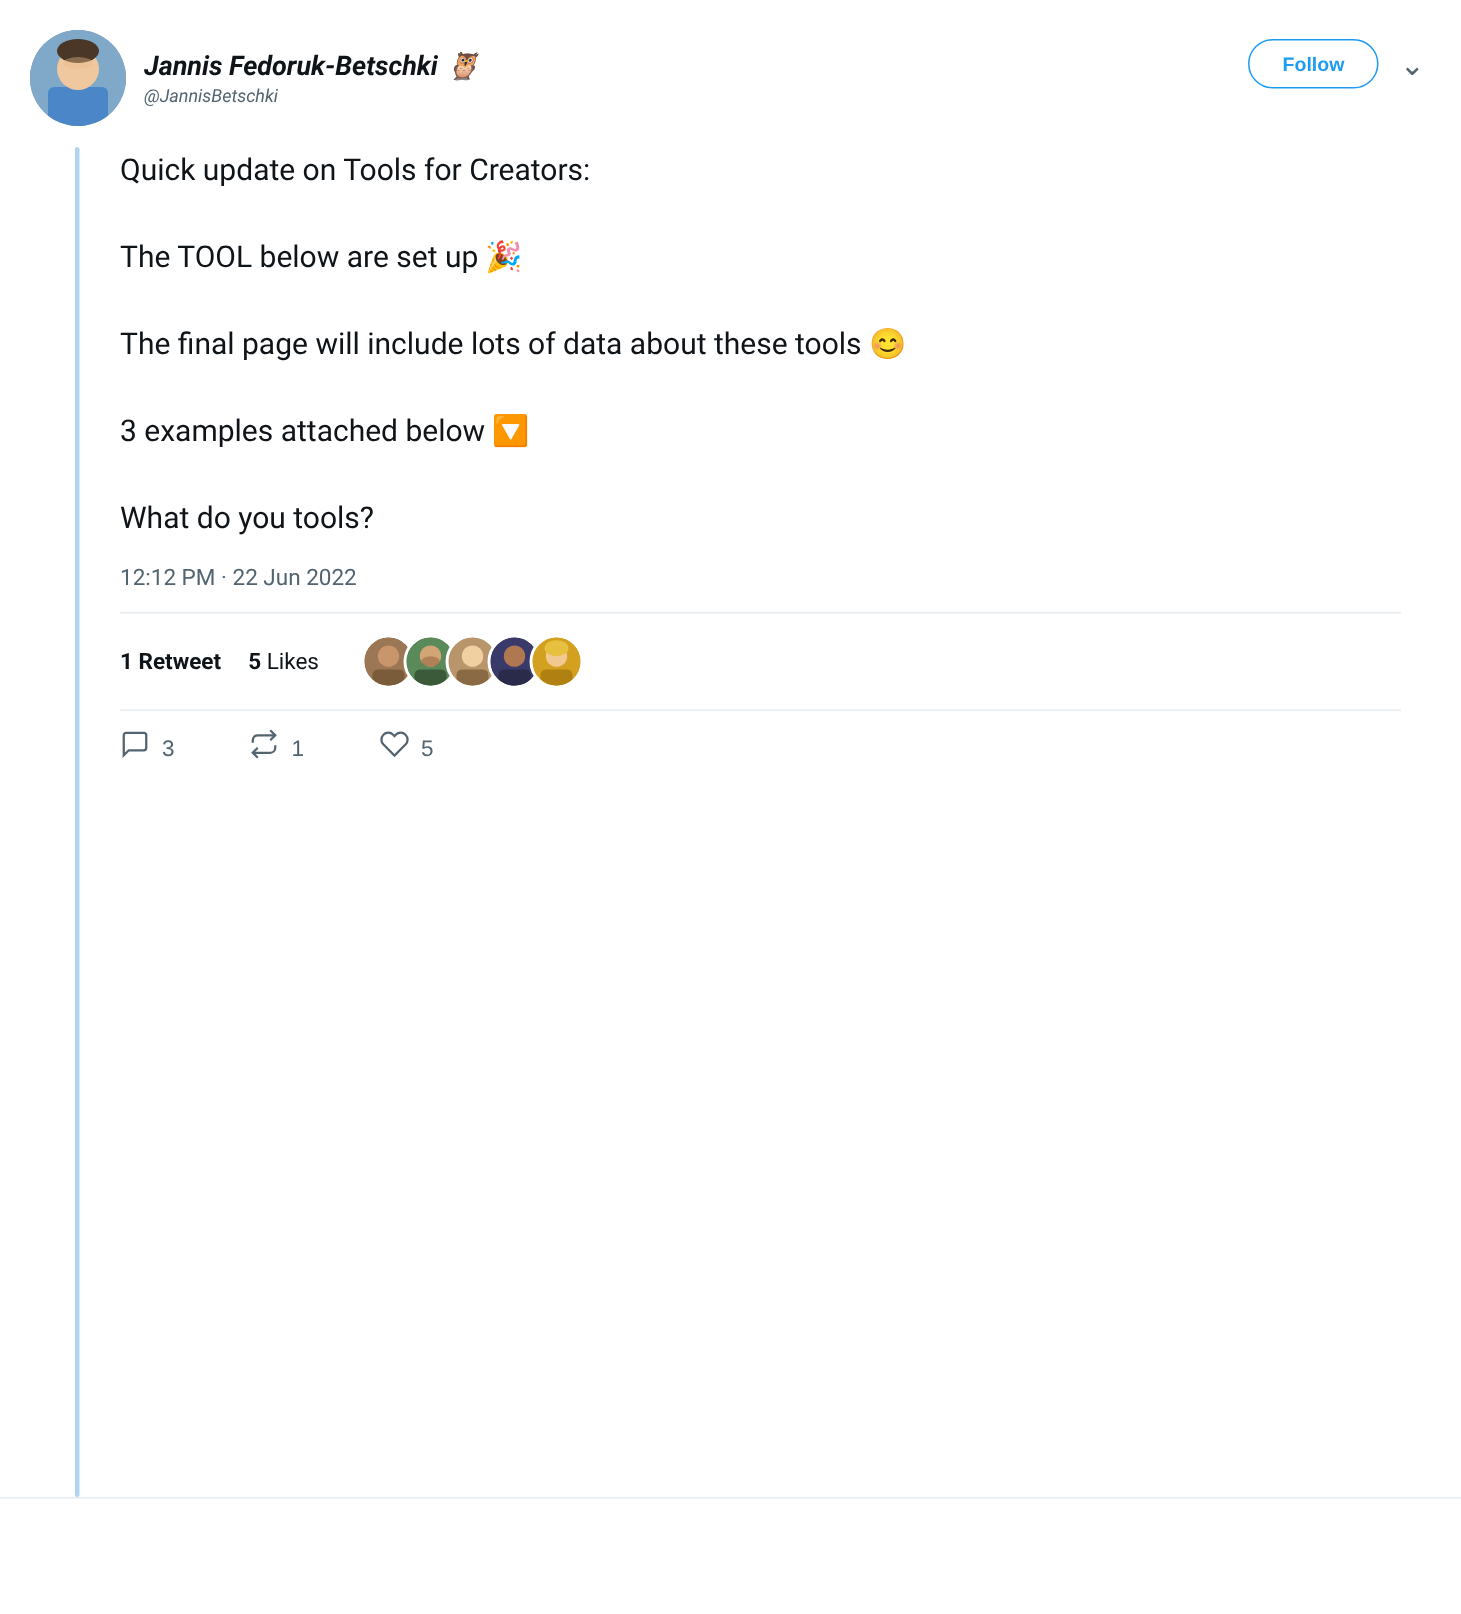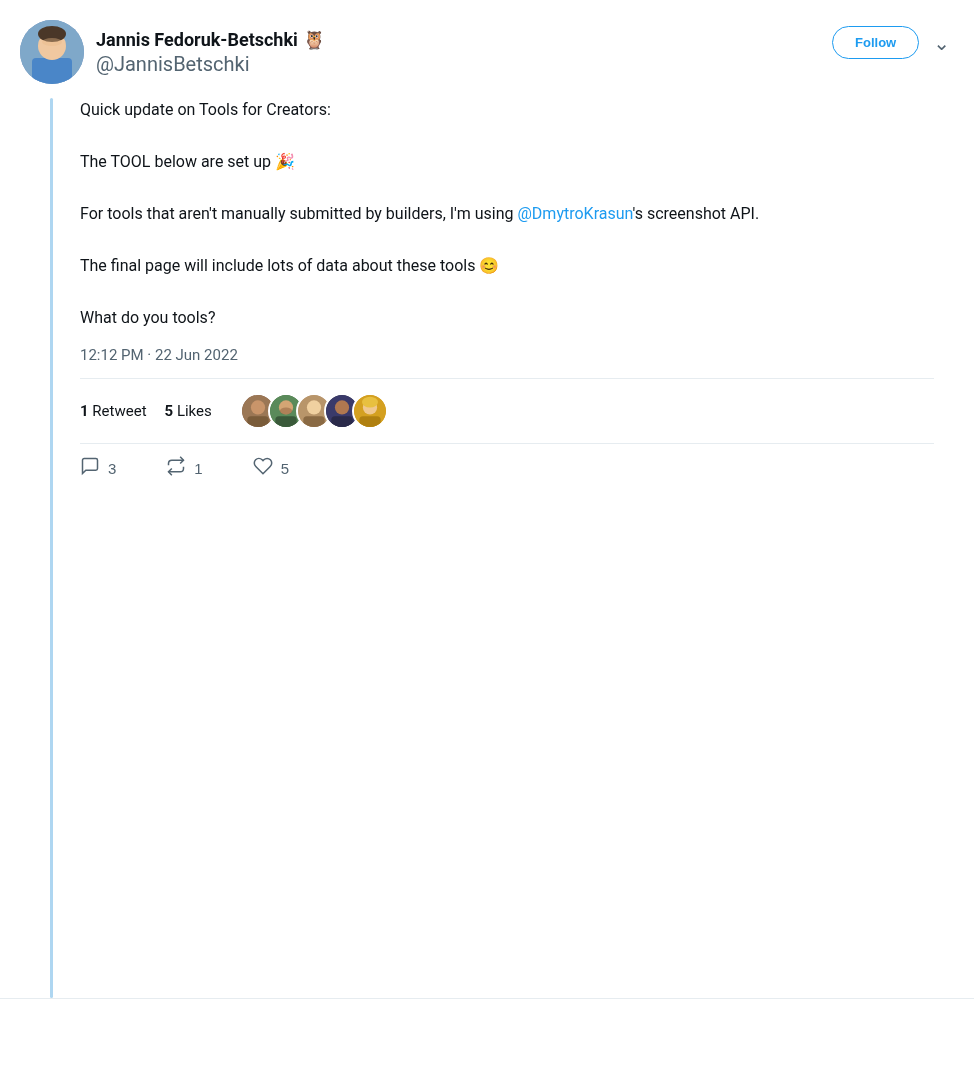--- a/index.html
+++ b/index.html
@@ -19,20 +19,21 @@
     .tweet-header {
       display: flex;
       align-items: flex-start;
       justify-content: space-between;
       margin-bottom: 14px;
     }
     .tweet-header-left {
       display: flex;
       align-items: center;
       gap: 12px;
+      font-style: italic;
     }
     .avatar {
       width: 64px;
       height: 64px;
       border-radius: 50%;
       background: #6c8ebf;
       overflow: hidden;
       flex-shrink: 0;
       display: flex;
       align-items: center;
@@ -50,21 +51,21 @@
     }
     .display-name {
       font-size: 18px;
       font-weight: 700;
       color: #0f1419;
       display: flex;
       align-items: center;
       gap: 6px;
     }
     .username {
-      font-size: 20px;
+      font-size: 12px;
       color: #536471;
       margin-top: 2px;
     }
     .tweet-header-right {
       display: flex;
       align-items: center;
       gap: 10px;
       margin-top: 6px;
     }
     .follow-btn {
@@ -99,21 +100,21 @@
       width: 3px;
       background: #aed6f1;
       min-height: 900px;
       border-radius: 2px;
     }
     .tweet-content {
       flex: 1;
       padding-right: 20px;
     }
     .tweet-text {
-      font-size: 16px;
+      font-size: 20px;
       line-height: 1.5;
       color: #0f1419;
       margin-bottom: 0;
     }
     .tweet-text p {
       margin-bottom: 28px;
     }
     .tweet-text p:last-of-type {
       margin-bottom: 0;
     }
@@ -220,30 +221,30 @@
   </div>
 
   <div class="tweet-body-wrapper">
     <div class="left-line-col">
       <div class="left-line"></div>
     </div>
     <div class="tweet-content">
       <div class="tweet-text">
         <p>Quick update on Tools for Creators:</p>
         <p>The TOOL below are set up 🎉</p>
-        <p>For tools that aren't manually submitted by builders, I'm using <a class="mention" href="#">@DmytroKrasun</a>'s screenshot API.</p>
         <p>The final page will include lots of data about these tools 😊</p>
+        <p>3 examples attached below 🔽</p>
         <p>What do you tools?</p>
       </div>
 
       <div class="tweet-timestamp">12:12 PM · 22 Jun 2022</div>
 
       <div class="tweet-stats">
         <div class="stat-item">
-          <span>1</span> <span style="font-weight:400">Retweet</span>
+          <span>1</span> <span style="font-weight:700">Retweet</span>
         </div>
         <div class="stat-item">
           <span>5</span> <span style="font-weight:400">Likes</span>
         </div>
         <div class="avatars-row">
 
           <div class="mini-avatar" style="background:#8B6347;">
             <svg viewBox="0 0 36 36" width="36" height="36">
                 <rect width="36" height="36" rx="18" fill="#9b7755"></rect>
                 <circle cx="18" cy="14" r="8" fill="#c9956a"></circle>

